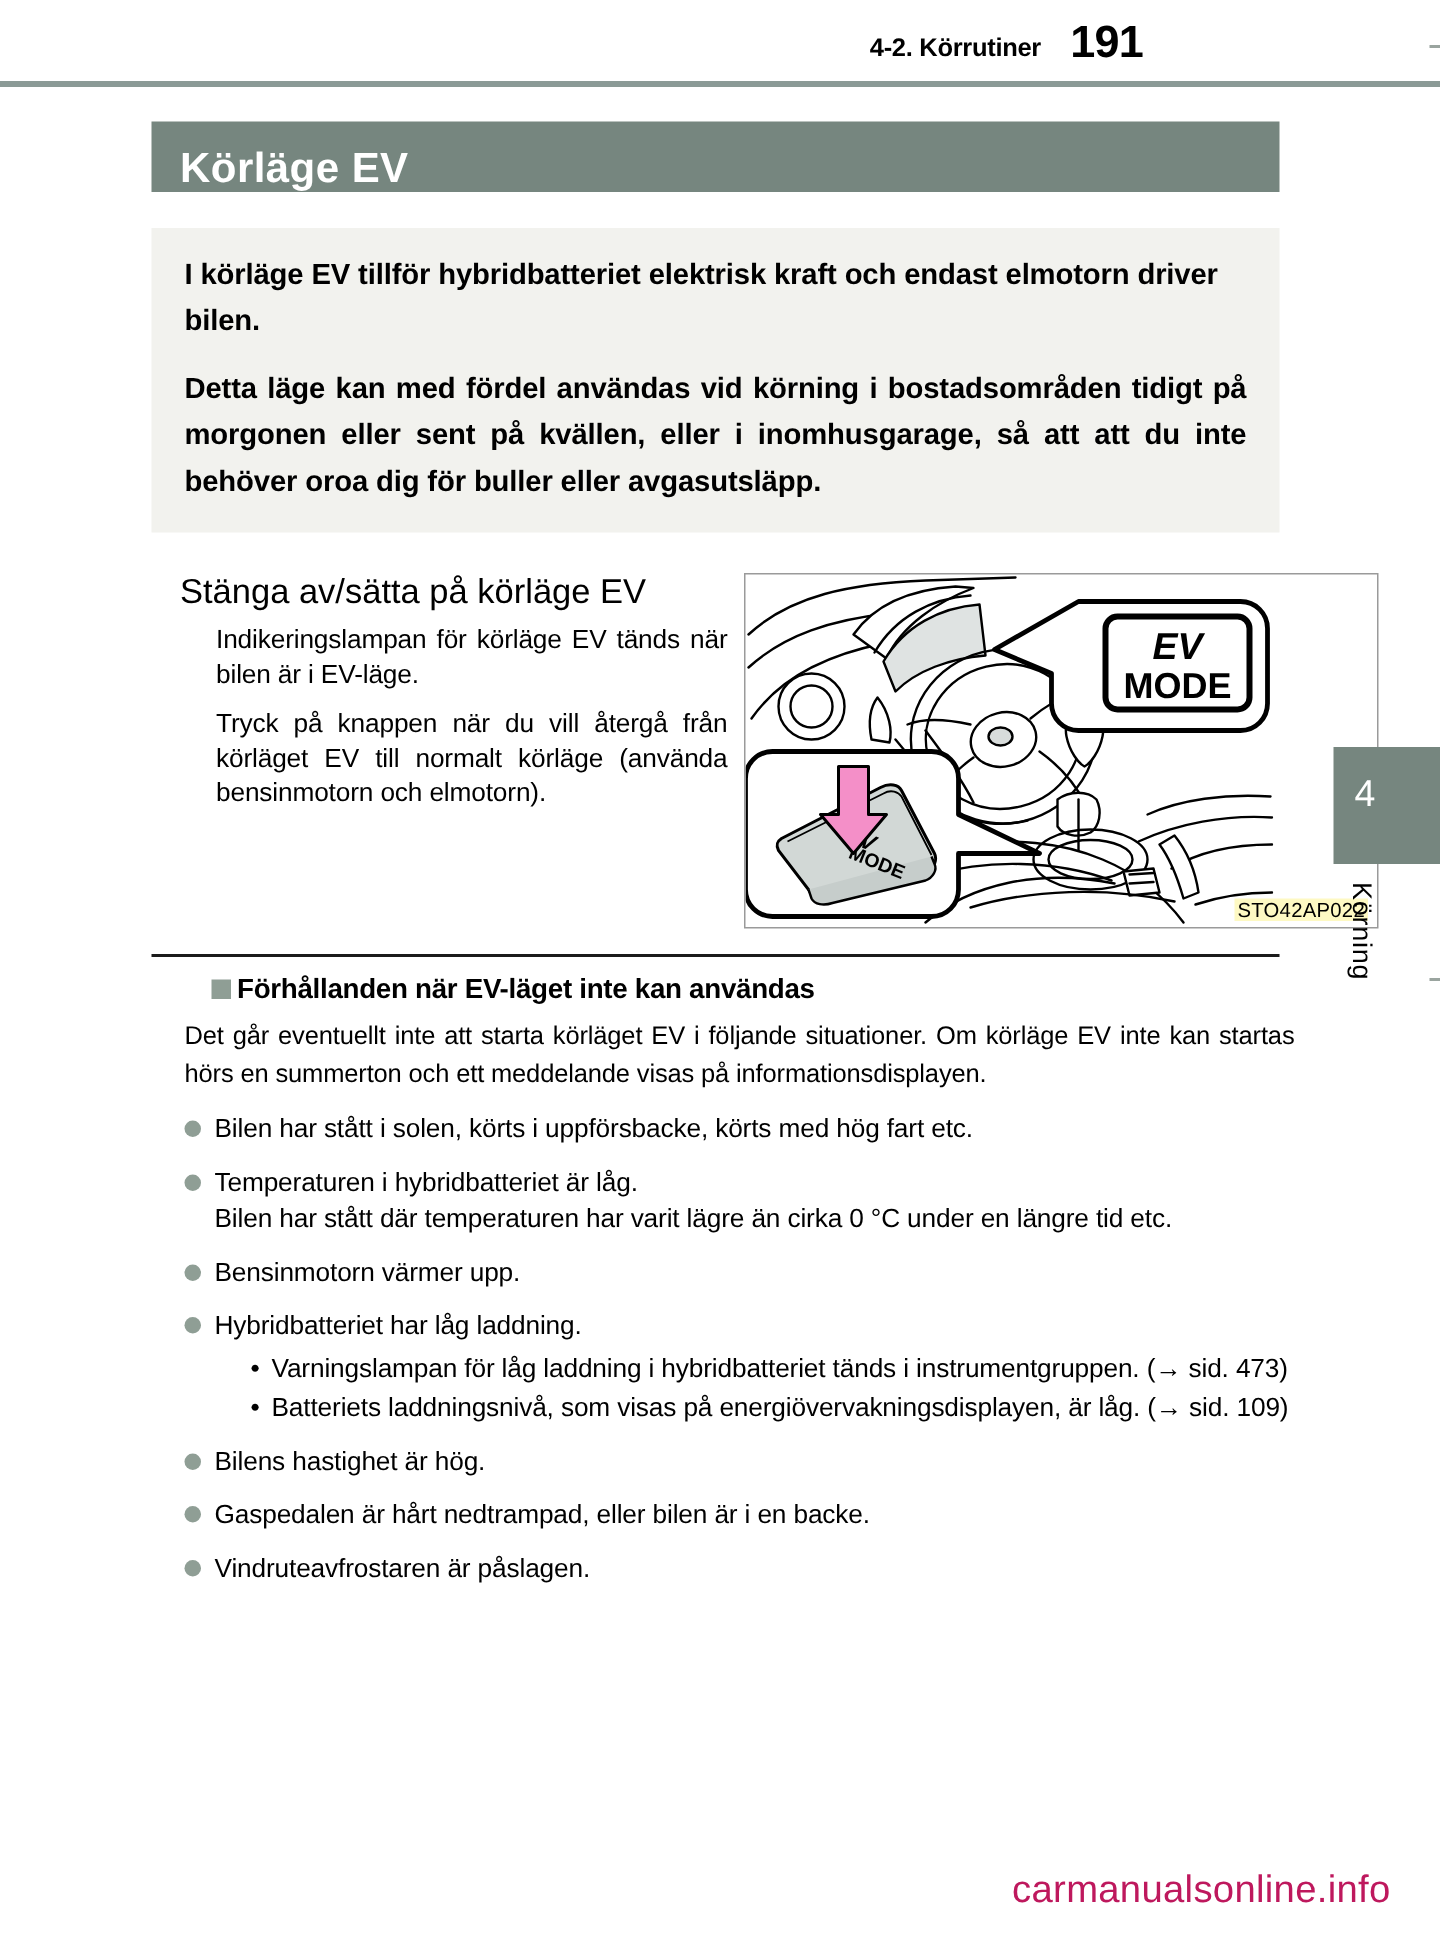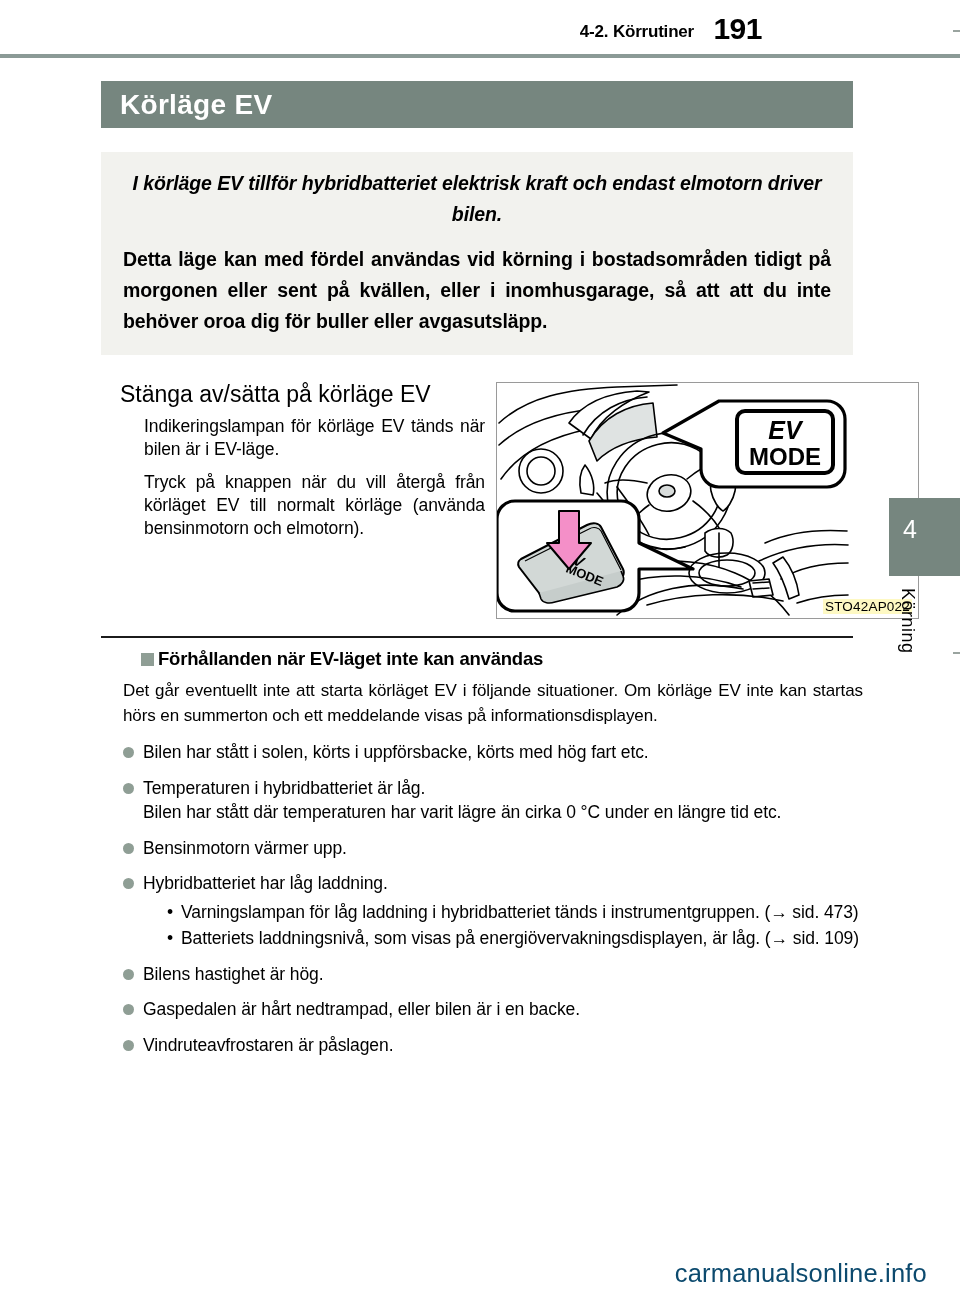--- a/index.html
+++ b/index.html
@@ -39,21 +39,21 @@
     background: #8b9a96;
   }
 
   
   .title-bar {
     position: absolute;
     left: 101px; top: 81px;
     width: 752px; height: 47px;
     background: #76867f;
     display: flex;
-    align-items: center;
+    align-items: flex-end;
   }
   .title-bar-text {
     color: #ffffff;
     font-size: 28px;
     font-weight: bold;
     padding-left: 19px;
     letter-spacing: 0.3px;
   }
 
   
@@ -67,21 +67,21 @@
   }
   .intro-para {
     font-size: 19.5px;
     font-weight: bold;
     line-height: 31px;
     text-align: justify;
     margin: 0 0 14px 0;
     letter-spacing: -0.1px;
   }
   .intro-para:last-child { margin-bottom: 0; }
-  .intro-para.nojust { text-align: center; font-style: italic; }
+  .intro-para.nojust { text-align: left; }
 
   
   .mid-left {
     position: absolute;
     left: 120px; top: 381px;
     width: 365px;
   }
   .mid-heading {
     font-size: 23px;
     line-height: 26px;
@@ -214,23 +214,23 @@
   }
   .side-tick {
     position: absolute;
     right: 0; width: 7px; height: 1.5px;
     background: #9aa49f;
   }
 
   
   .watermark {
     position: absolute;
-    right: 33px; bottom: 14px;
+    right: 33px; bottom: 27px;
     font-size: 25.5px;
-    color: #0c4a6e;
+    color: #be185d;
     letter-spacing: 0.2px;
   }
 </style>
 </head>
 <body>
 
 <div class="page-header">
   <div class="header-section">4-2. Körrutiner</div>
   <div class="header-pageno">191</div>
 </div>

